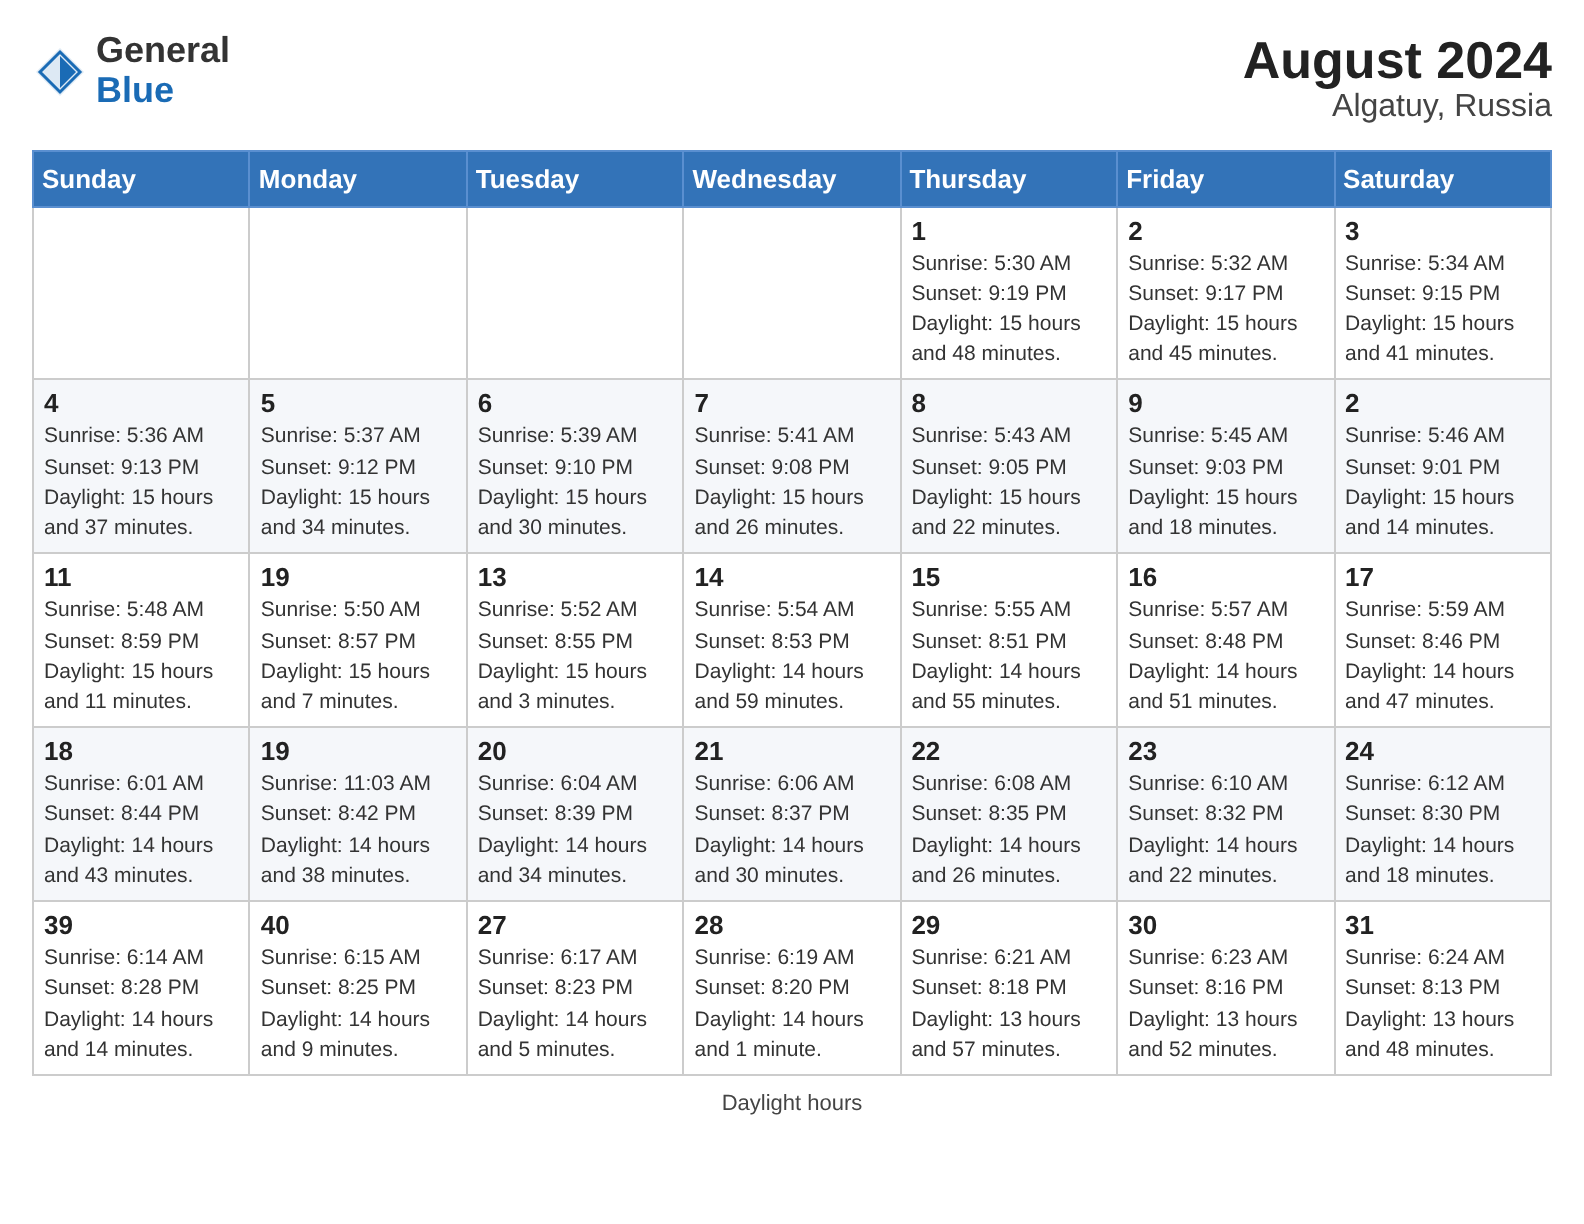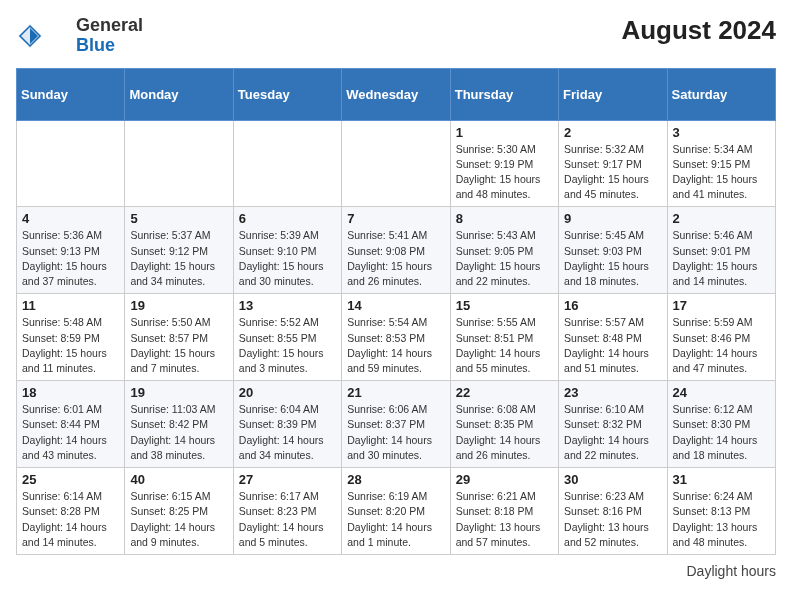--- a/index.html
+++ b/index.html
@@ -18,21 +18,20 @@
     }
     .logo {
       display: flex;
       align-items: center;
       gap: 4px;
     }
     .logo-text {
       font-size: 18px;
       font-weight: bold;
       line-height: 1.1;
-      margin-left: 28px;
     }
     .logo-general { color: #333; }
     .logo-blue { color: #1a6bb5; text-align: right; }
     .logo-icon {
       width: 28px;
       height: 28px;
     }
     .title-block {
       text-align: right;
     }
@@ -47,21 +46,21 @@
       color: #444;
     }
     .calendar {
       width: 100%;
       border-collapse: collapse;
       font-size: 11px;
     }
     .calendar th {
       background: #3373b8;
       color: #fff;
-      padding: 18px 4px;
+      padding: 6px 4px;
       text-align: left;
       font-size: 13px;
       font-weight: bold;
       border: 1px solid #5a8fd0;
     }
     .calendar td {
       border: 1px solid #ccc;
       vertical-align: top;
       padding: 4px 5px;
       width: 108px;
@@ -80,23 +79,23 @@
     .day-info {
       color: #333;
       font-size: 10.5px;
       line-height: 1.45;
     }
     .empty-cell {
       background: #fff !important;
     }
     .footer {
       margin-top: 8px;
-      font-size: 14px;
+      font-size: 11px;
       color: #444;
-      text-align: right;
+      text-align: center;
     }
   </style>
 </head>
 <body>
 
 <div class="header">
   <div class="logo">
     <svg class="logo-icon" viewBox="0 0 28 28" xmlns="http://www.w3.org/2000/svg">
       <polygon points="14,2 26,14 14,26 2,14" fill="#1a6bb5" opacity="0.15"></polygon>
       <polygon points="14,4 24,14 14,24 4,14" fill="none" stroke="#1a6bb5" stroke-width="1.5"></polygon>
@@ -104,20 +103,21 @@
     </svg>
     <div>
       <div class="logo-text">
         <span class="logo-general">General</span><br>
         <span class="logo-blue">Blue</span>
       </div>
     </div>
   </div>
   <div class="title-block">
     <div class="month-year">August 2024</div>
+    <div class="location">Algatuy, Russia</div>
   </div>
 </div>
 
 <table class="calendar">
   <thead>
     <tr>
       <th>Sunday</th>
       <th>Monday</th>
       <th>Tuesday</th>
       <th>Wednesday</th>
@@ -302,21 +302,21 @@
         <td>
           <div class="day-number">24</div>
           <div class="day-info">Sunrise: 6:12 AM
 Sunset: 8:30 PM
 Daylight: 14 hours
 and 18 minutes.</div>
         </td>
       </tr>
       <tr>
         <td>
-          <div class="day-number">25</div>
+          <div class="day-number">39</div>
           <div class="day-info">Sunrise: 6:14 AM
 Sunset: 8:28 PM
 Daylight: 14 hours
 and 14 minutes.</div>
         </td>
         <td>
           <div class="day-number">40</div>
           <div class="day-info">Sunrise: 6:15 AM
 Sunset: 8:25 PM
 Daylight: 14 hours

